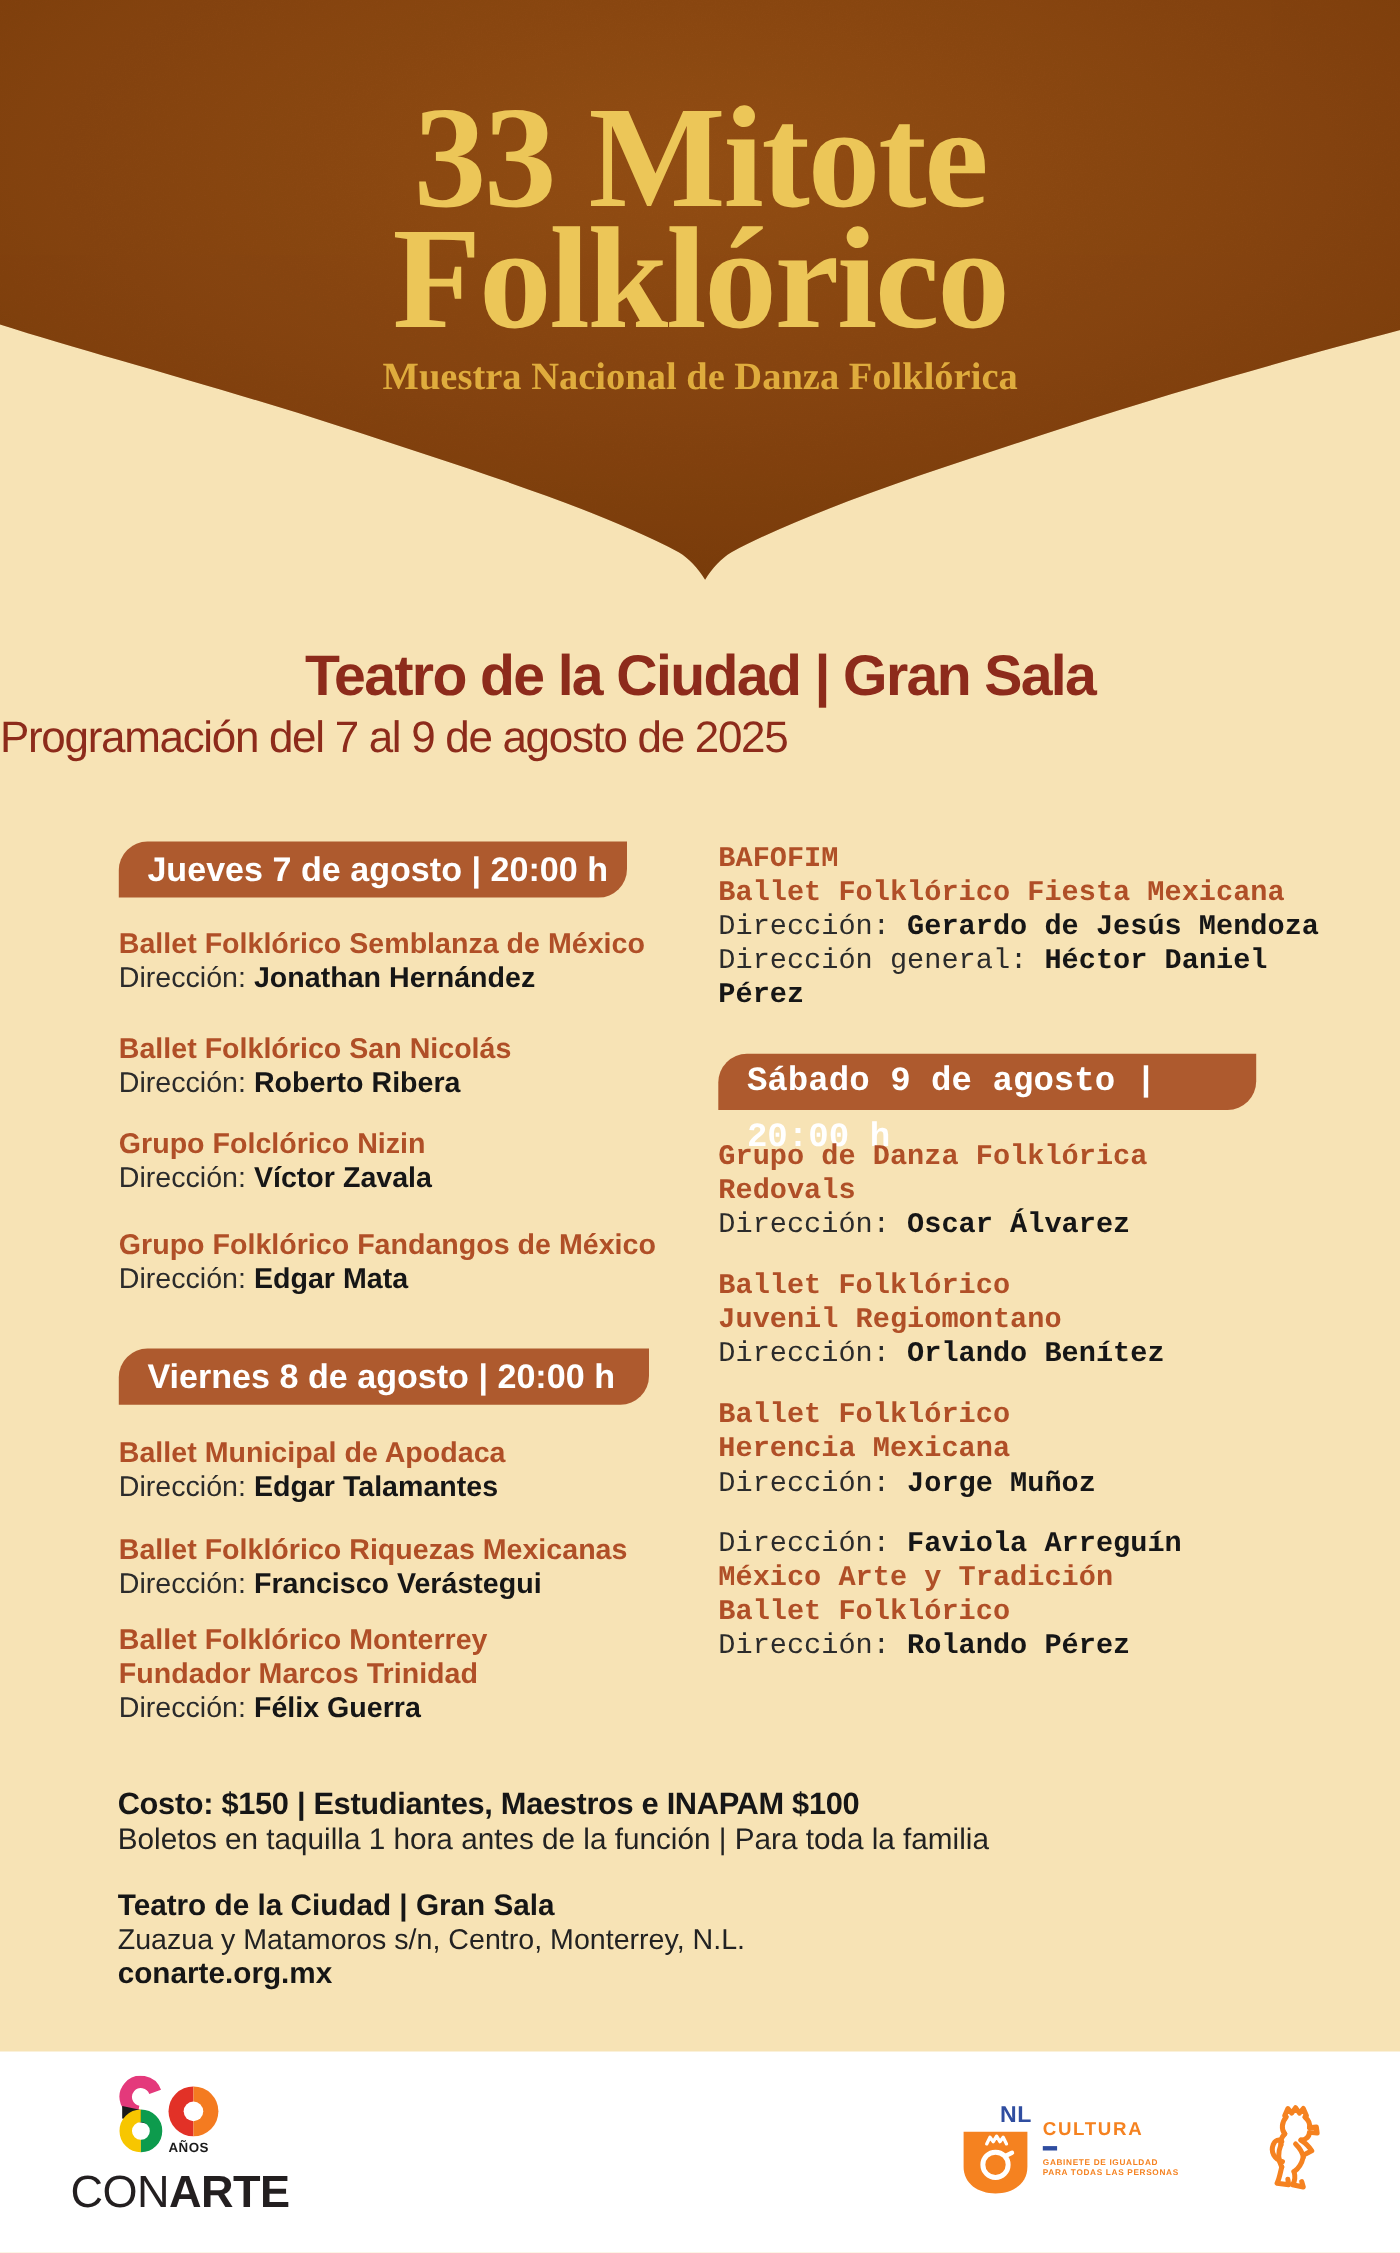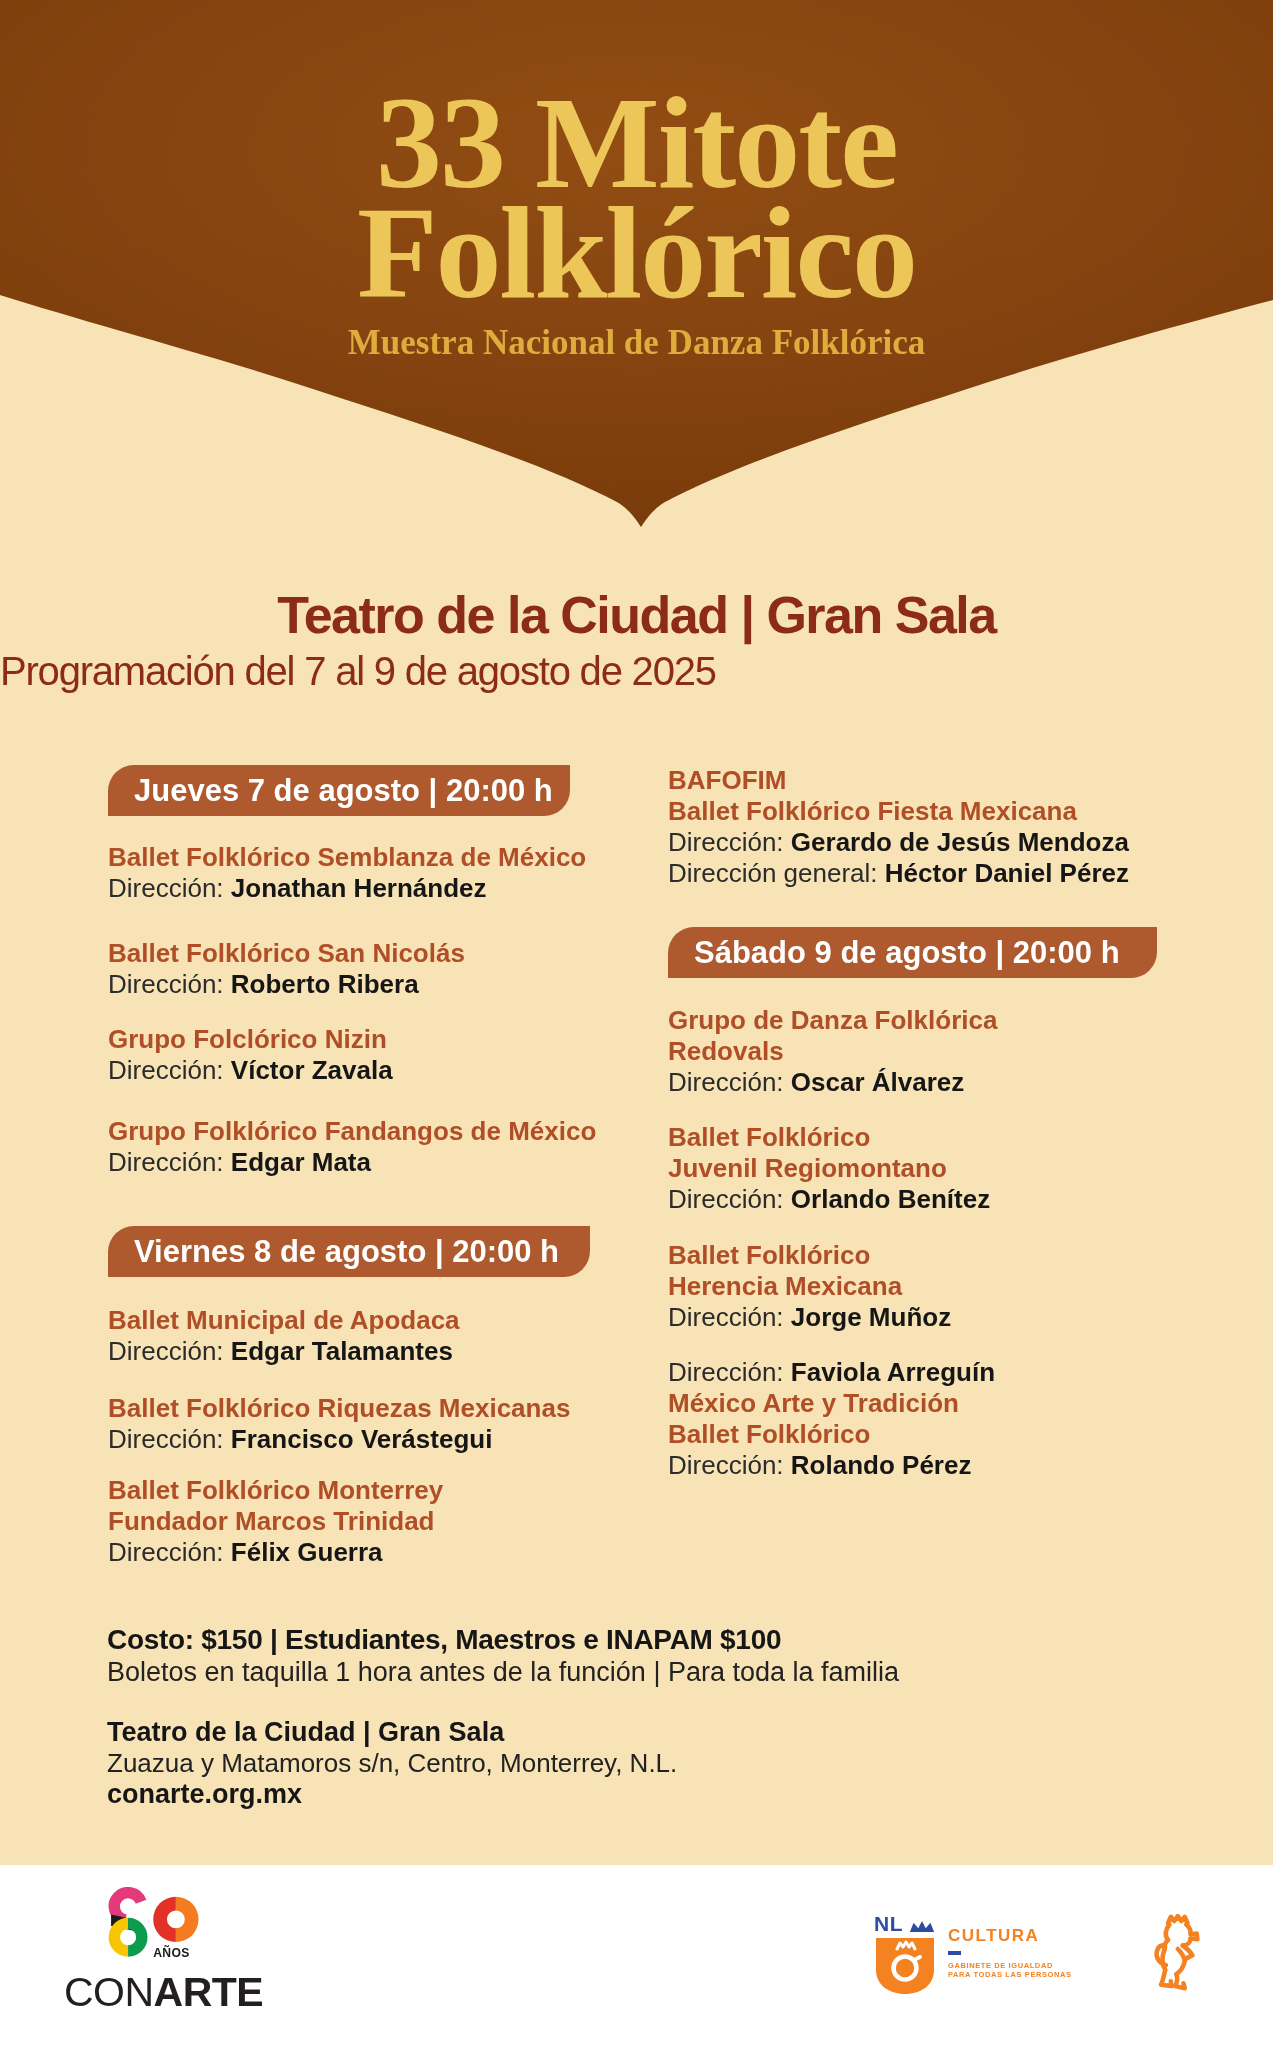--- a/index.html
+++ b/index.html
@@ -13,21 +13,21 @@
   .title-line2{top:187px;font-size:132px;line-height:132px;letter-spacing:-2px;}
   .subtitle{top:324px;font-size:35px;line-height:37px;font-weight:700;color:#DFAC3D;}
   
   .venue-title{position:absolute;top:589px;left:0;width:1273px;text-align:center;
                font-size:52px;line-height:52px;font-weight:700;color:#8D2B1B;letter-spacing:-1.5px;}
   .venue-dates{position:absolute;top:650px;left:0;width:1273px;
                font-size:40px;line-height:42px;font-weight:400;color:#8D2B1B;letter-spacing:-1.2px;}
   
   .col{position:absolute;top:765px;width:575px;}
   .col-left{left:108px;}
-  .col-right{left:668px;}
+  .col-right{left:653px;font-family:Liberation Mono, monospace;}
   .day-banner{height:51px;background:#AE5A2E;border-radius:26px 0 26px 0;color:#FFFFFF;
               font-size:31px;font-weight:700;line-height:51px;padding-left:26px;box-sizing:border-box;}
   .w-jueves{width:462px;}
   .w-viernes{width:482px;}
   .w-sabado{width:489px;}
   .entry{font-size:26px;line-height:31px;}
   .group{font-weight:700;color:#B04F27;}
   .credit{color:#2B2B2B;font-weight:400;}
   .credit .nm{font-weight:700;color:#161616;}
   
@@ -36,21 +36,21 @@
   .info2{position:absolute;left:107px;top:1717px;font-size:26px;line-height:31px;color:#222222;}
   .info2 .b{font-size:27px;font-weight:700;color:#161616;}
   
   .footer{position:absolute;left:0;top:1865px;width:1273px;height:183px;background:#FFFFFF;}
   .conarte{position:absolute;left:64px;top:22px;width:180px;text-align:center;}
   .conarte-mark{display:block;margin:0 auto;}
   .conarte-word{margin-top:4px;font-size:41px;line-height:41px;letter-spacing:-0.5px;color:#231F20;}
   .conarte-word .reg{font-weight:400;}
   .conarte-word .bold{font-weight:700;}
   .nl-logo{position:absolute;left:874px;top:47px;width:64px;}
-  .nl-top{display:flex;align-items:flex-end;gap:5px;height:22px;}
+  .nl-top{display:flex;align-items:flex-end;gap:5px;height:22px;flex-direction:column;}
   .nl-letters{font-size:21px;line-height:21px;font-weight:700;color:#2F4DA0;letter-spacing:0.5px;}
   .cultura-block{position:absolute;left:948px;top:62px;width:170px;}
   .cultura-word{font-size:17px;line-height:17px;font-weight:700;color:#F58220;letter-spacing:1.5px;}
   .blue-dash{width:13px;height:4px;background:#2F4DA0;margin:7px 0 6px 0;}
   .tagline{font-size:7.5px;line-height:9px;font-weight:700;color:#F58220;letter-spacing:0.6px;}
   .lion-logo{position:absolute;left:1140px;top:45px;}
 </style>
 </head>
 <body>
 

